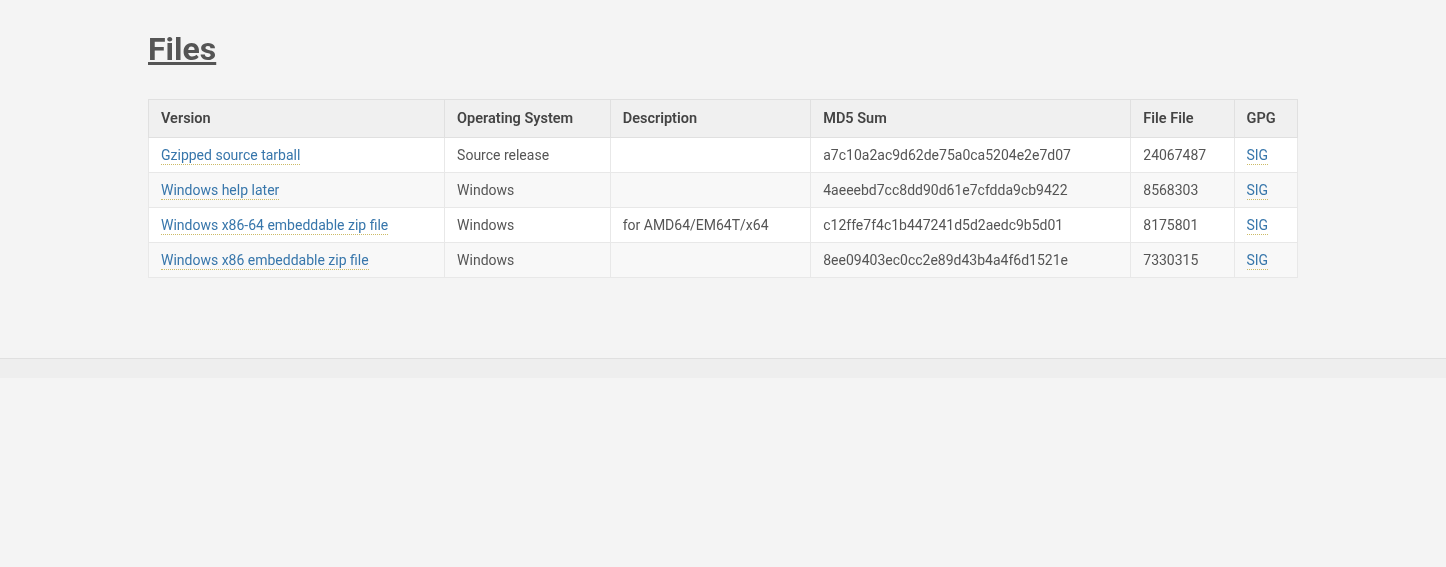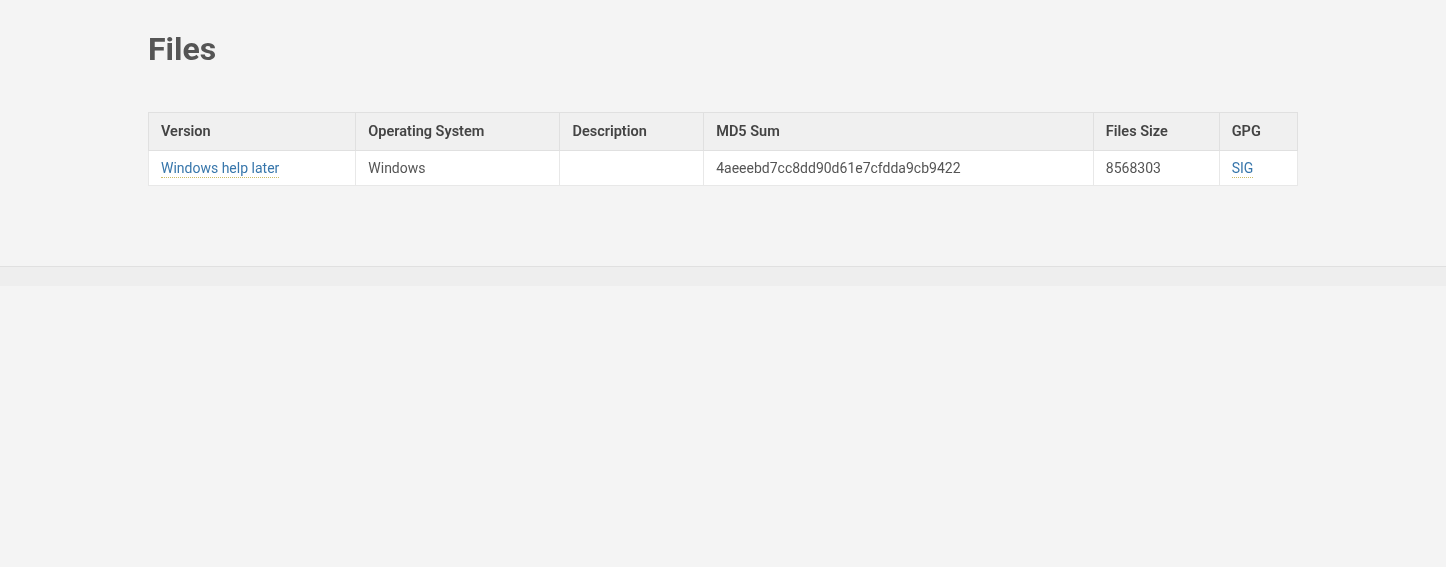--- a/index.html
+++ b/index.html
@@ -15,22 +15,23 @@
     }
     .container {
       max-width: 1150px;
       margin: 0 auto;
       padding: 20px 0 80px 0;
     }
     h1.page-title {
       font-size: 32px;
       font-weight: 700;
       color: #555;
-      margin-bottom: 44px;
+      margin-bottom: 31px;
       margin-top: 10px;
+      text-decoration: underline;
     }
     table.files-table {
       width: 100%;
       border-collapse: collapse;
       background: #fff;
     }
     table.files-table th {
       text-align: left;
       background: #f0f0f0;
       color: #444;
@@ -70,30 +71,54 @@
 <div class="container">
   <h1 class="page-title">Files</h1>
 
   <table class="files-table">
     <thead>
       <tr>
         <th>Version</th>
         <th>Operating System</th>
         <th>Description</th>
         <th>MD5 Sum</th>
-        <th>Files Size</th>
+        <th>File File</th>
         <th>GPG</th>
       </tr>
     </thead>
     <tbody id="files-tbody">
+    <tr>
+          <td><a href="#" class="link">Gzipped source tarball</a></td>
+          <td>Source release</td>
+          <td></td>
+          <td>a7c10a2ac9d62de75a0ca5204e2e7d07</td>
+          <td>24067487</td>
+          <td><a href="#" class="link">SIG</a></td>
+        </tr>
         <tr>
           <td><a href="#" class="link">Windows help later</a></td>
           <td>Windows</td>
           <td></td>
           <td>4aeeebd7cc8dd90d61e7cfdda9cb9422</td>
           <td>8568303</td>
+          <td><a href="#" class="link">SIG</a></td>
+        </tr>
+        <tr>
+          <td><a href="#" class="link">Windows x86-64 embeddable zip file</a></td>
+          <td>Windows</td>
+          <td>for AMD64/EM64T/x64</td>
+          <td>c12ffe7f4c1b447241d5d2aedc9b5d01</td>
+          <td>8175801</td>
+          <td><a href="#" class="link">SIG</a></td>
+        </tr>
+        <tr>
+          <td><a href="#" class="link">Windows x86 embeddable zip file</a></td>
+          <td>Windows</td>
+          <td></td>
+          <td>8ee09403ec0cc2e89d43b4a4f6d1521e</td>
+          <td>7330315</td>
           <td><a href="#" class="link">SIG</a></td>
         </tr>
       </tbody>
   </table>
 </div>
 
 <div class="footer-band"></div>
 
 </body></html>

